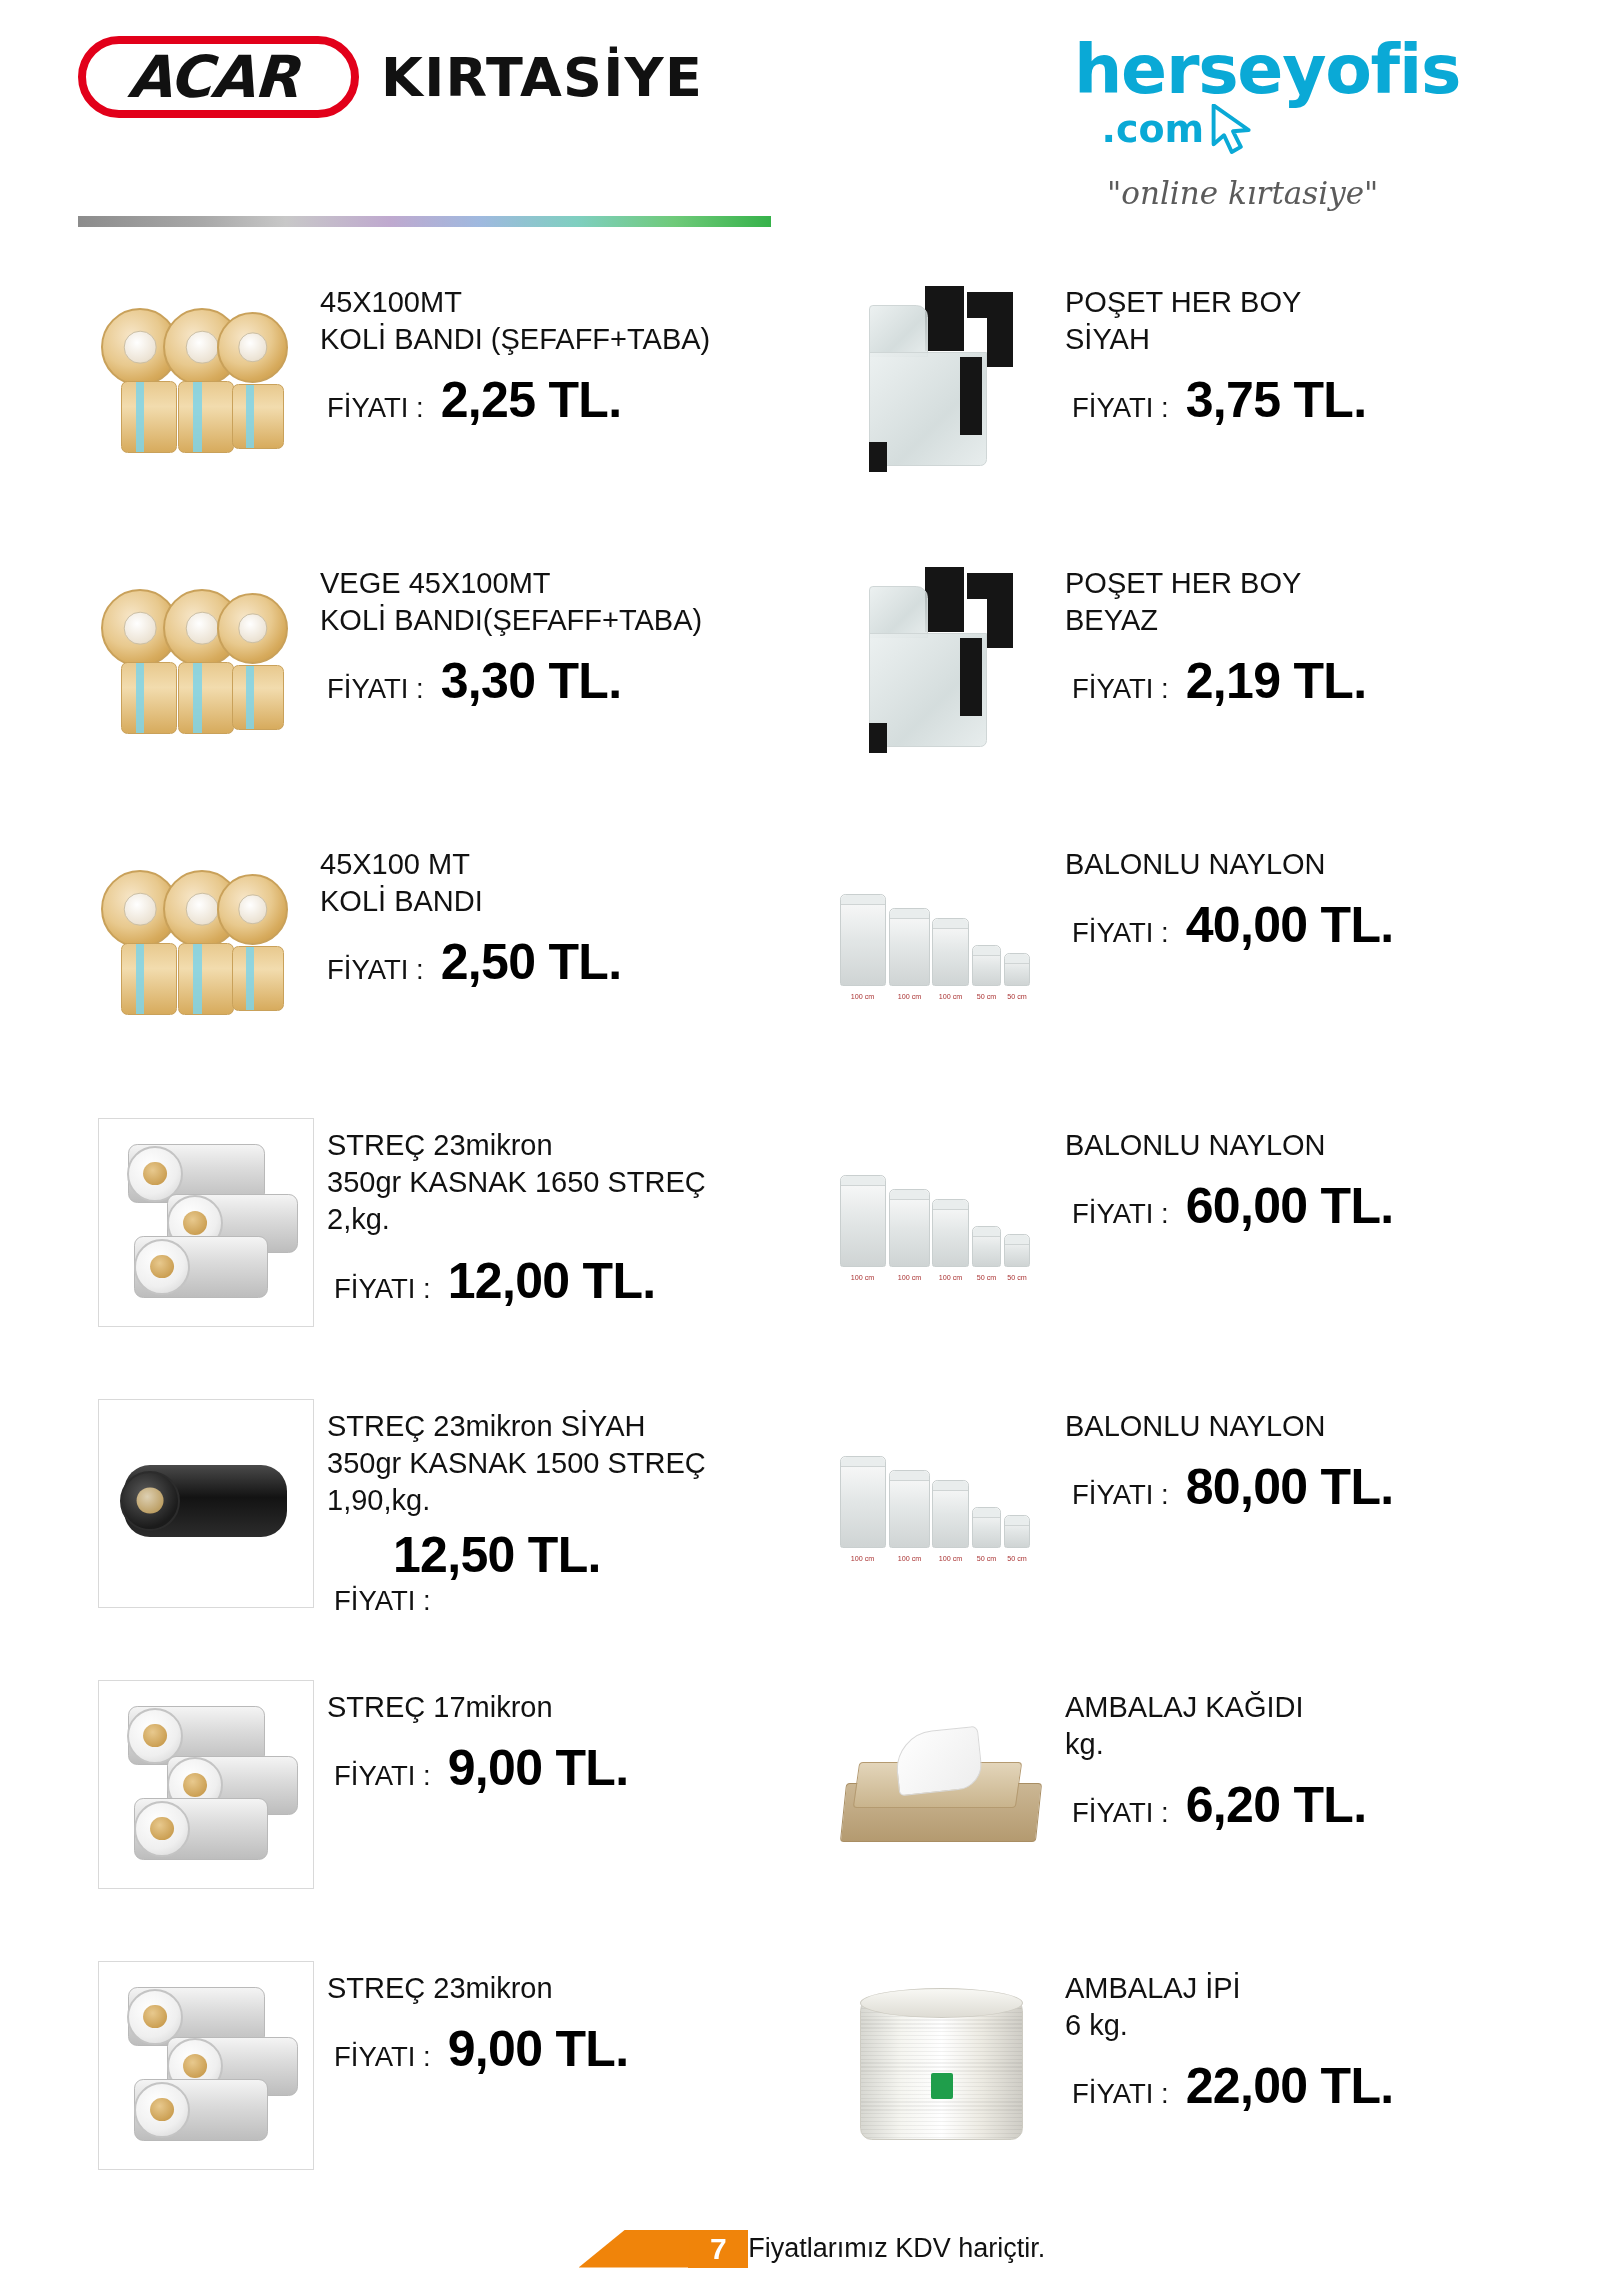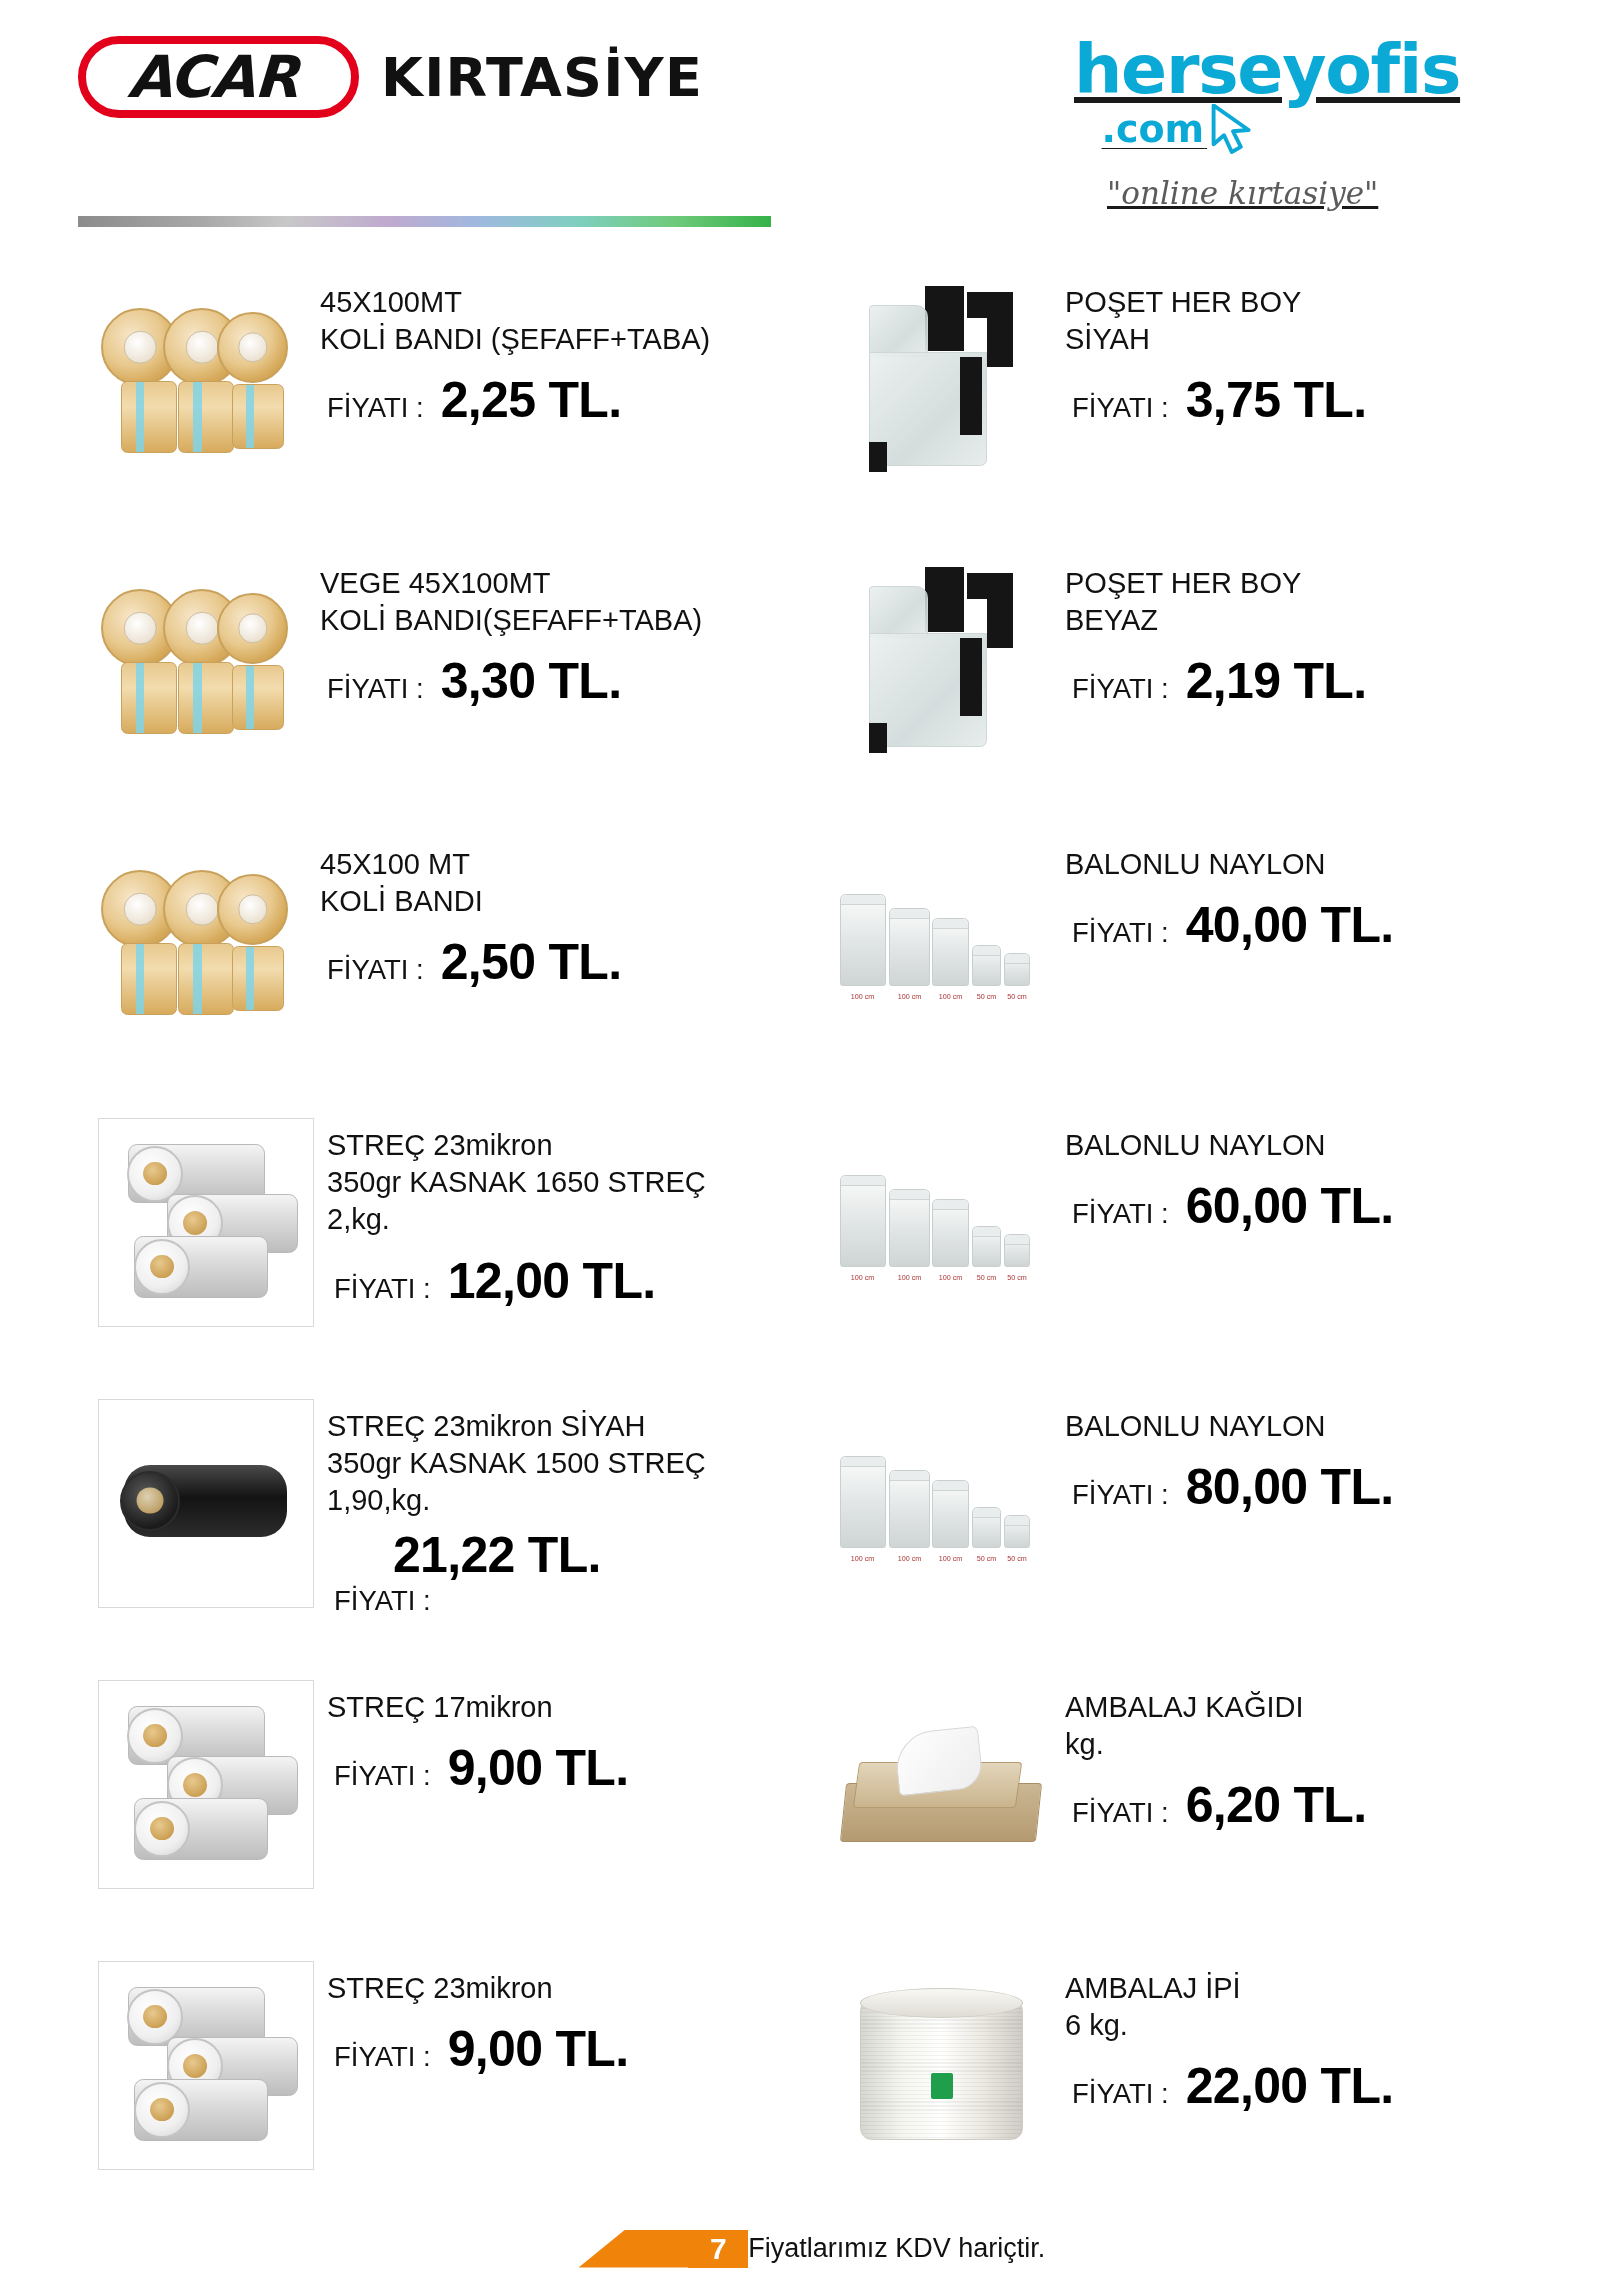--- a/index.html
+++ b/index.html
@@ -92,21 +92,20 @@
       #bfa9cf 45%, #9fb9df 58%, #7fcfc0 72%,
       #6fca7a 86%, #36b24a 100%);
   }
 
   .hersey-block {
     position: absolute;
     right: 92px;
     top: 36px;
     width: 458px;
     text-align: left;
-    text-decoration: underline;
   }
   .hersey-main {
     font-family: "DejaVu Sans", sans-serif;
     font-weight: bold;
     font-size: 68px;
     line-height: 1.0;
     letter-spacing: -1.3px;
   }
   .hersey-main .cy { color: #0aa9d6; }
   .hersey-dot {
@@ -582,21 +581,21 @@
           <div class="roll-black" style="left:16.3px;top:46px;width:163px;height:72px;">
               <span class="core"></span>
             </div>
         </div>
       </div>
       <div class="info">
         <div class="title">STREÇ 23mikron SİYAH
 350gr KASNAK 1500 STREÇ
 1,90,kg.</div>
         <div class="price-row rev offset">
-          <span class="price">21,22 TL.</span>
+          <span class="price">12,50 TL.</span>
           <span class="fiyat-label">FİYATI :</span>
         </div>
       </div>
     </div>
 
     <div class="item">
       <div class="thumb bordered">
         <div class="strech">
           <div class="roll-w" style="left:19.6px;top:6.5px;width:137px;height:59px;">
               <span class="core"></span>

